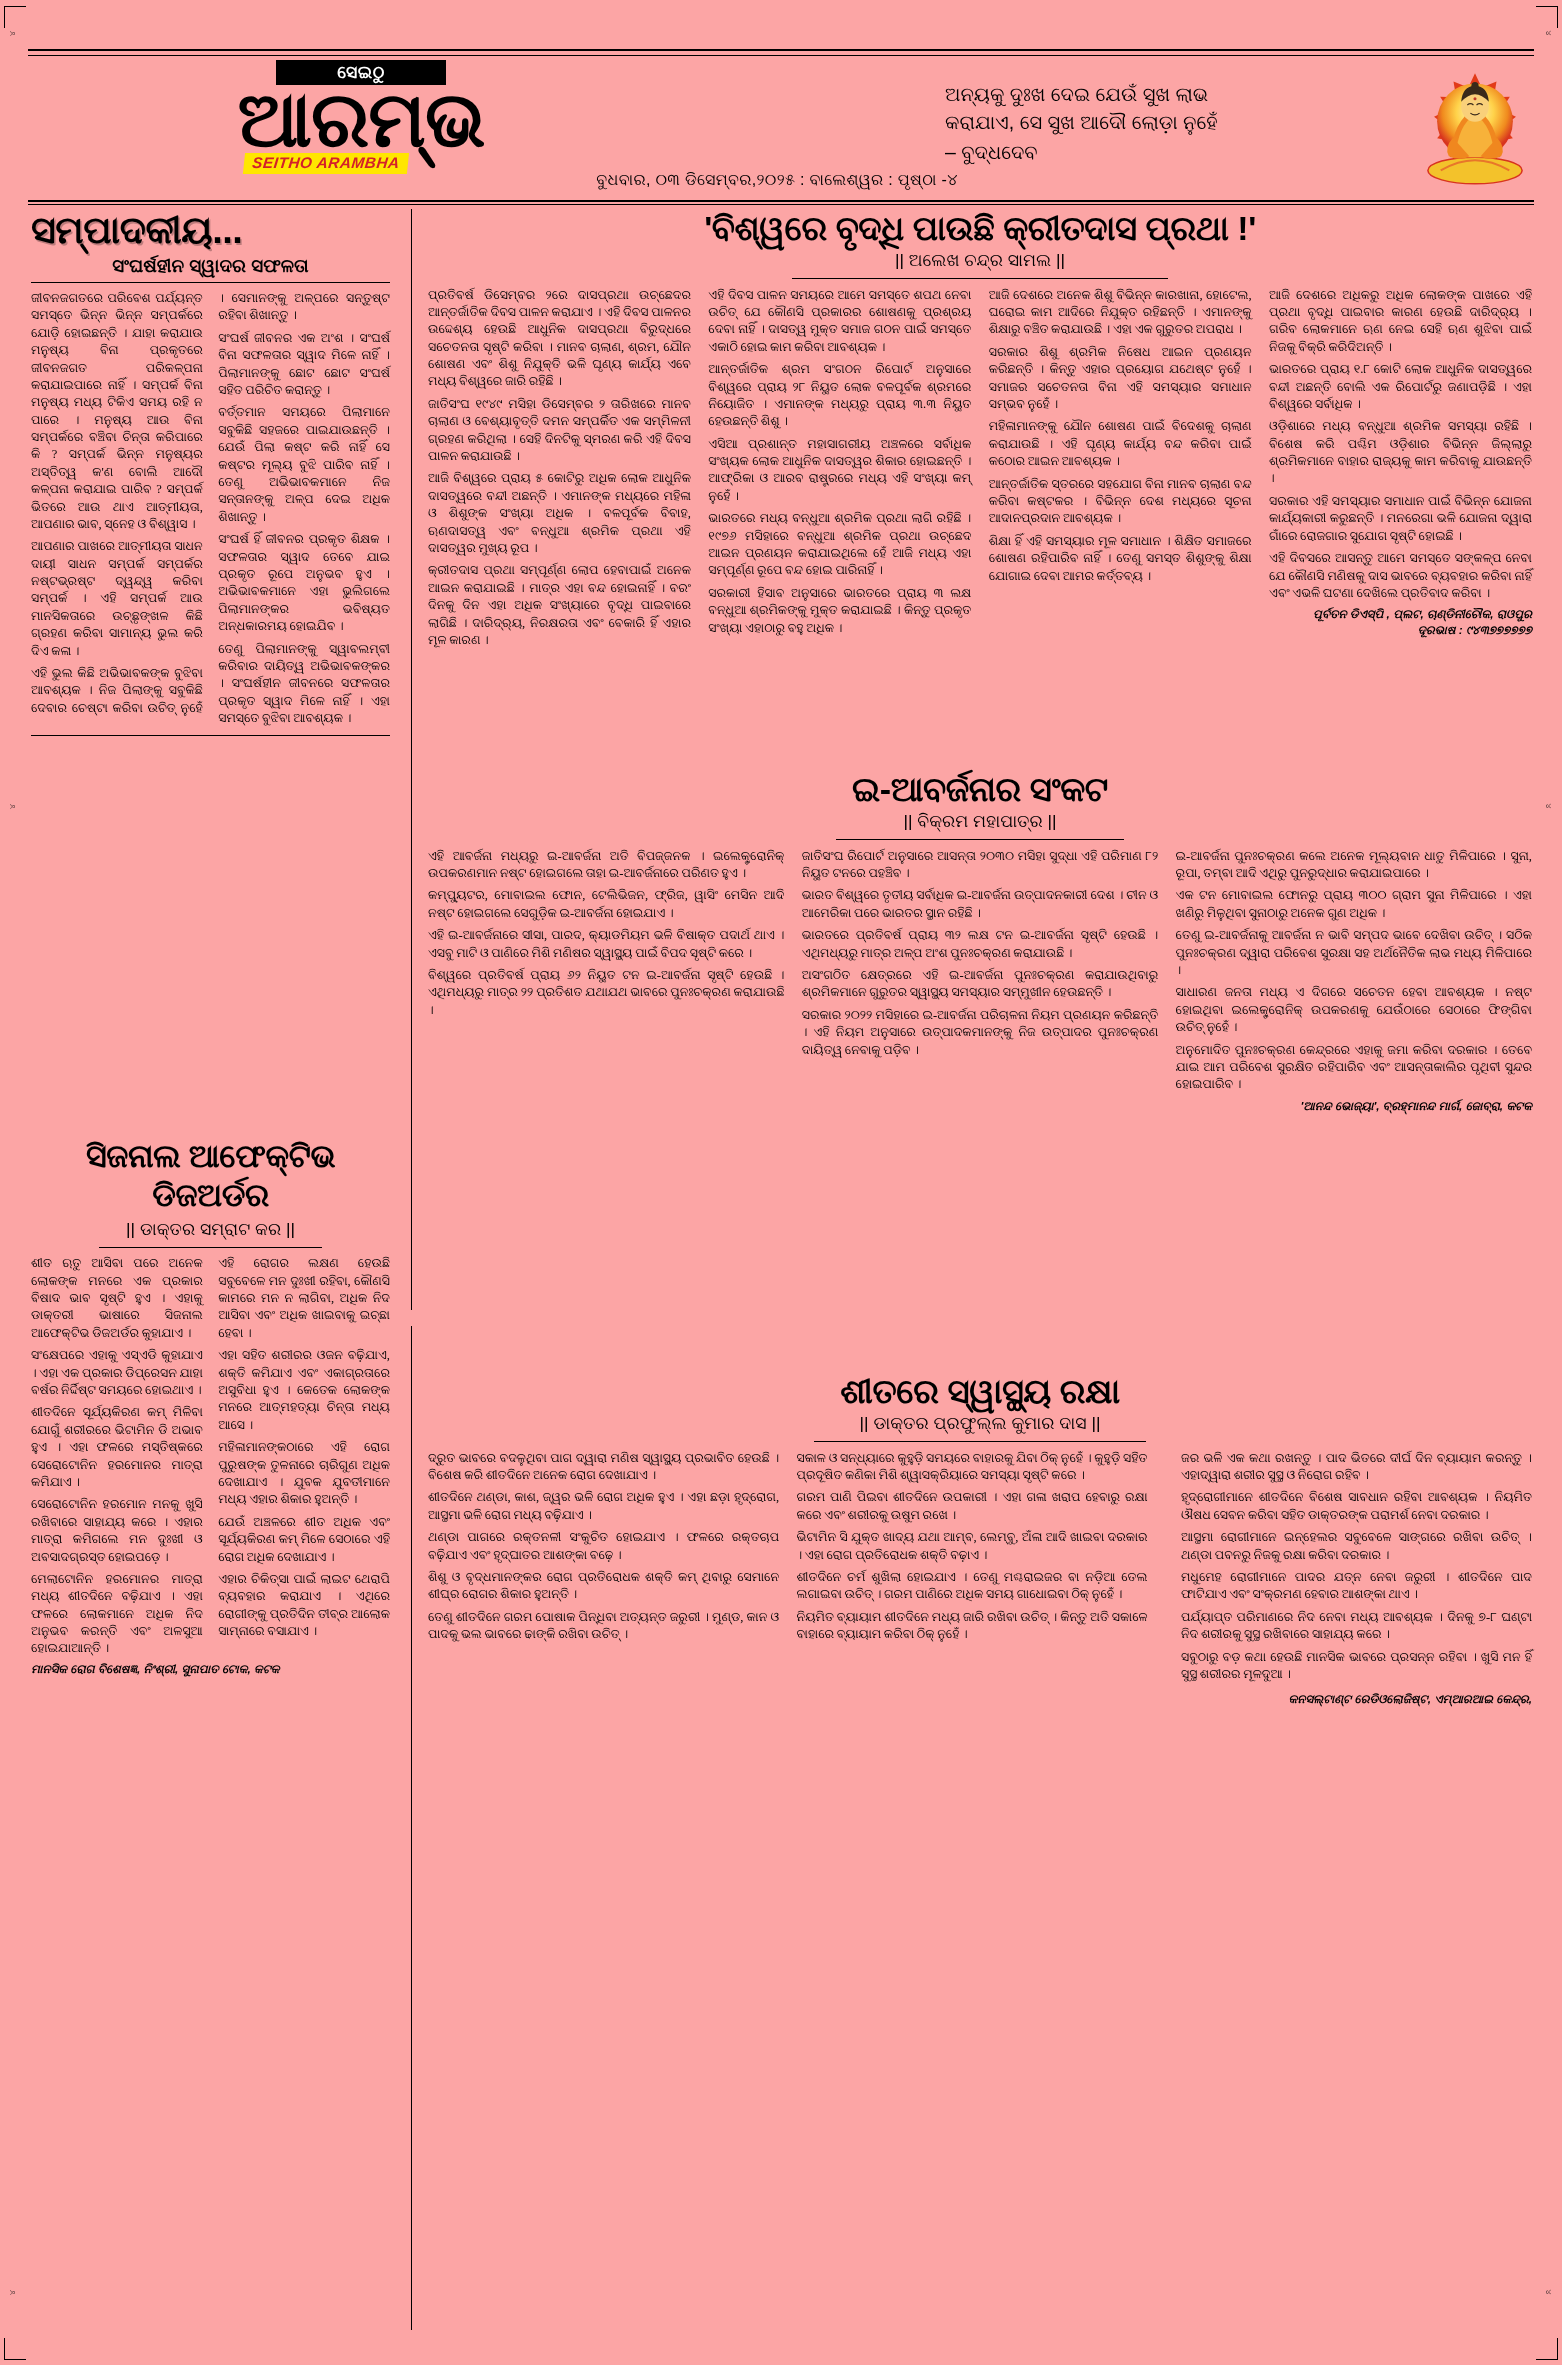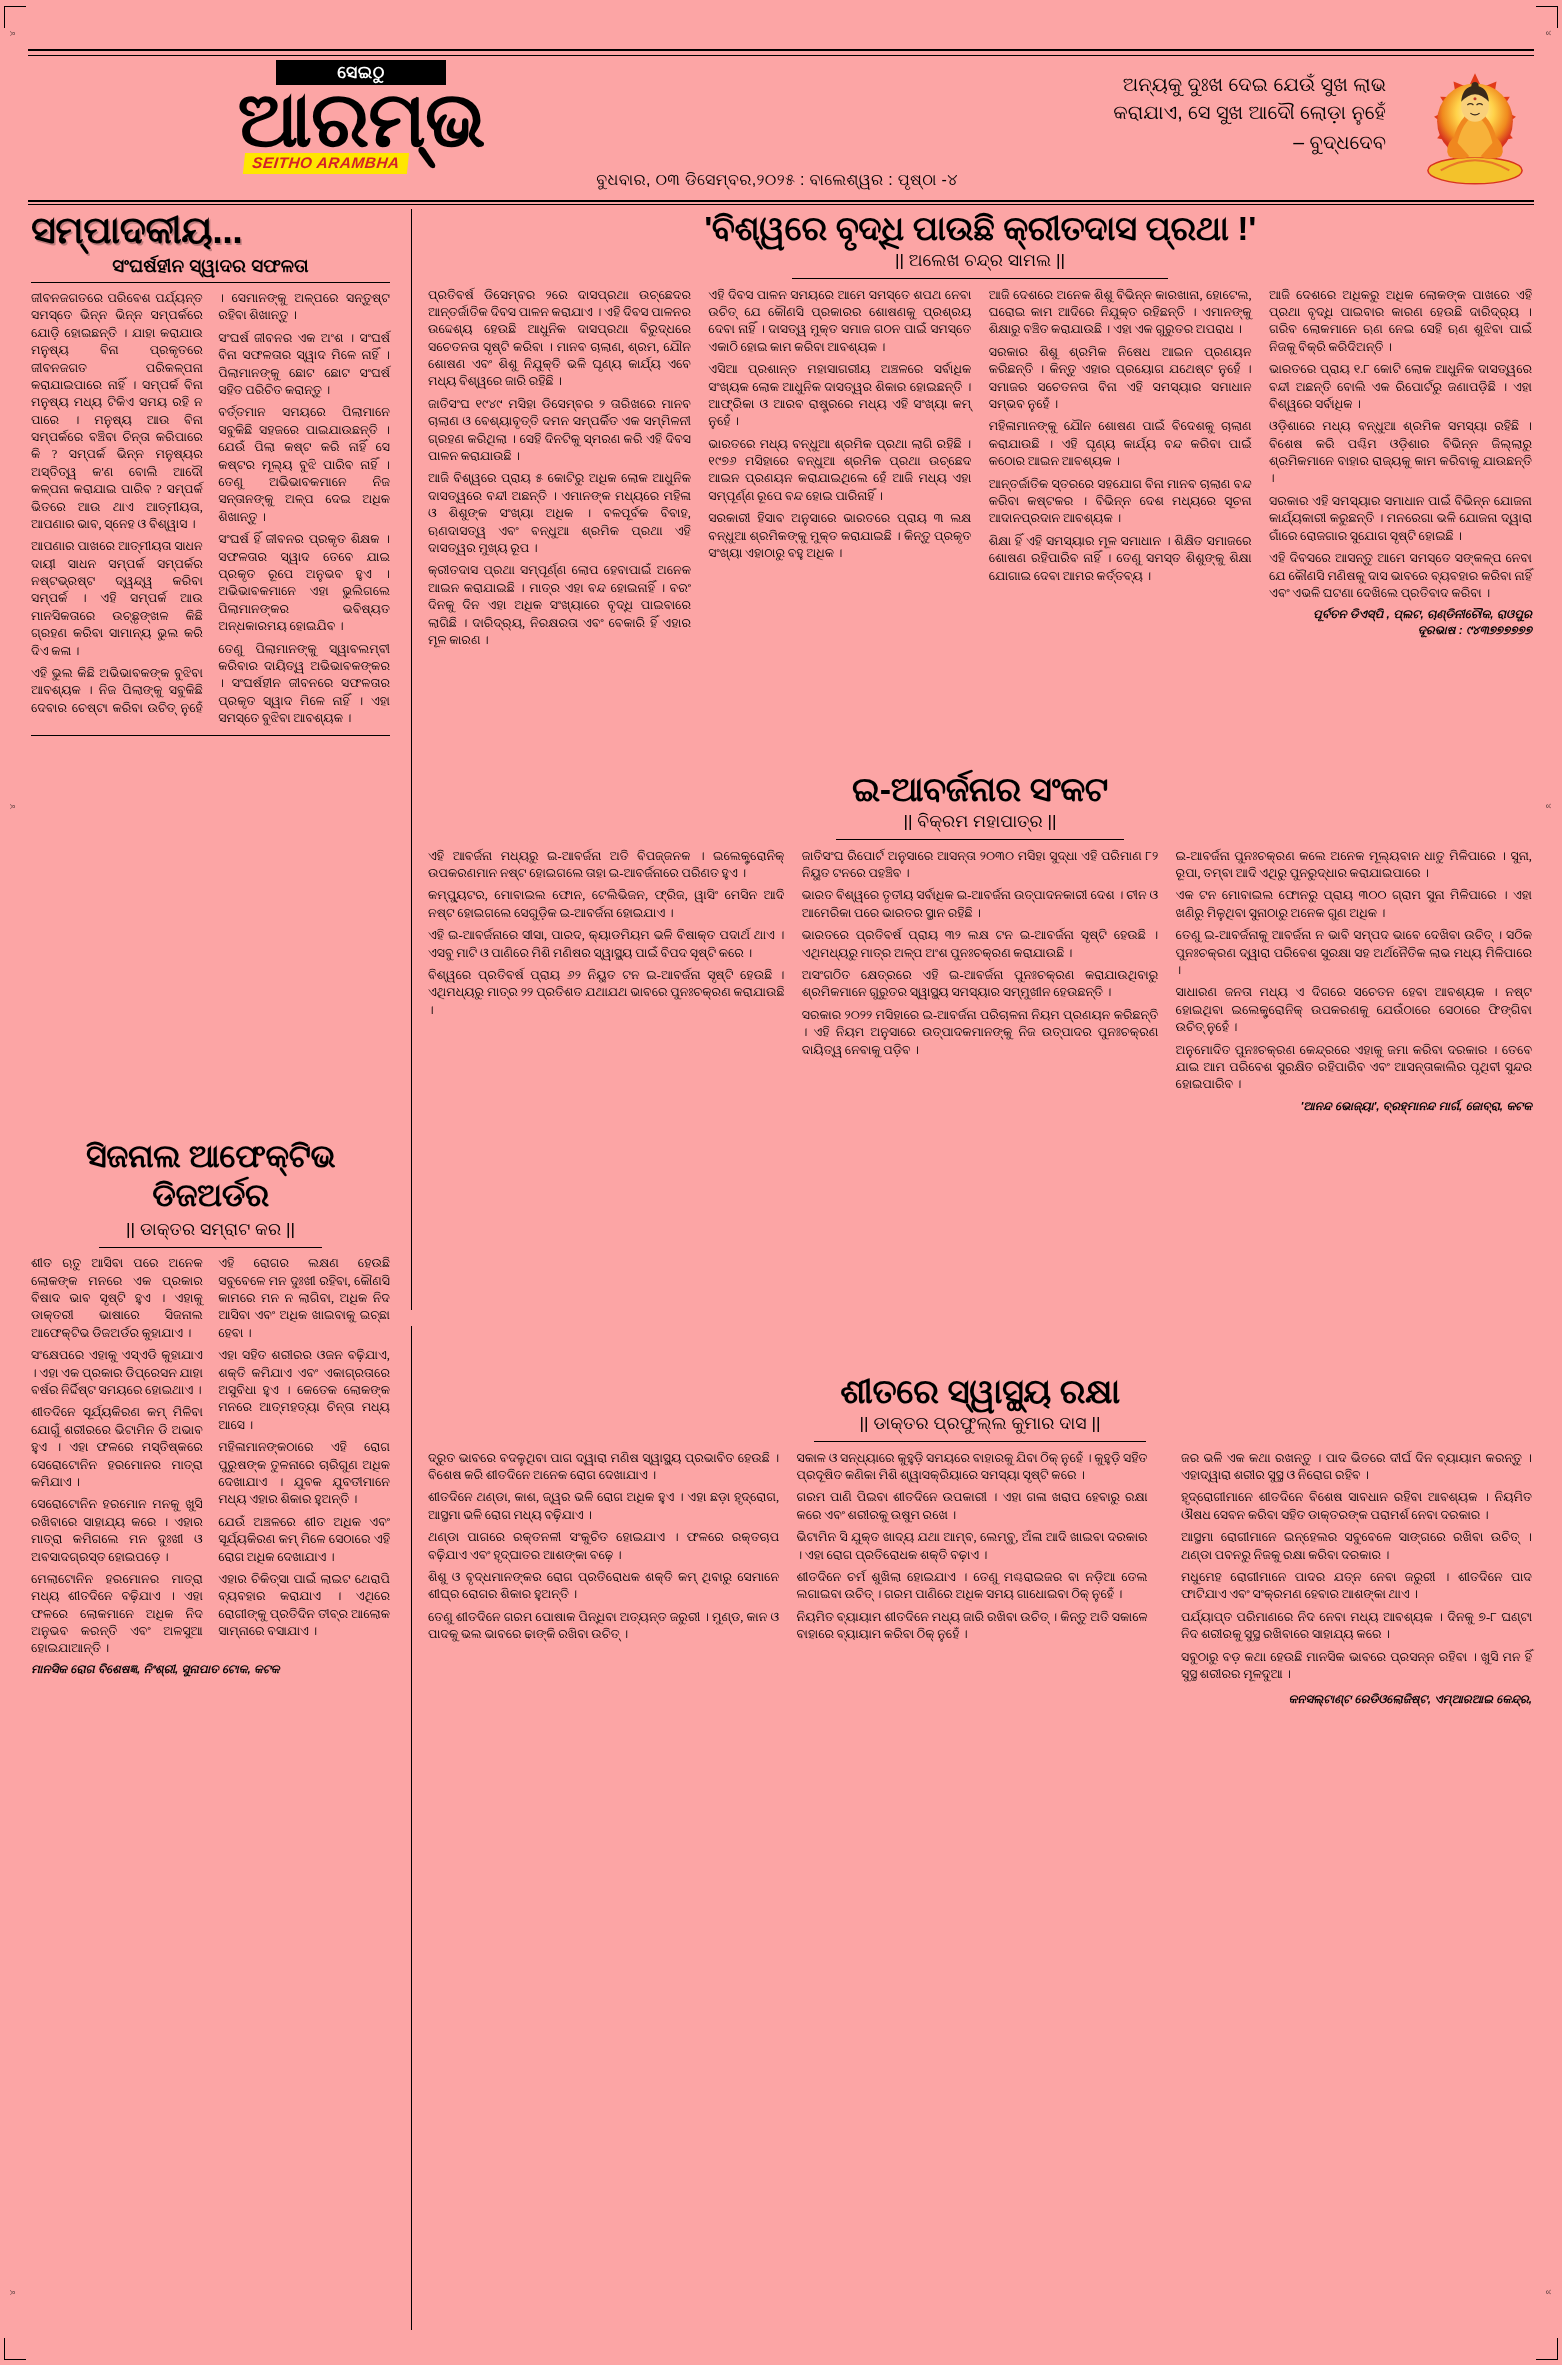--- a/index.html
+++ b/index.html
@@ -44,21 +44,21 @@
     letter-spacing:-1px;margin-top:-2px;
   }
   .logo-latin{
     position:absolute;left:47px;top:93px;
     background:#ffe600;color:#d4202a;
     font-family:"Liberation Sans","DejaVu Sans",sans-serif;
     font-weight:700;font-style:italic;font-size:15.4px;
     padding:1px 8.2px 1.5px 8.2px;letter-spacing:0.5px;
     transform:skewX(-6deg);
   }
-  .quote-box{position:absolute;left:917px;top:10px;width:441px;text-align:right;}
+  .quote-box{position:absolute;left:917px;top:20px;width:441px;text-align:left;}
   .quote-line{
     font-family:"Liberation Sans","DejaVu Sans",sans-serif;
     font-size:19.5px;line-height:1.45;font-weight:400;
   }
   .quote-attr{
     font-family:"Liberation Sans","DejaVu Sans",sans-serif;
     font-size:19.5px;line-height:1.45;margin-top:1px;
   }
   .buddha{position:absolute;left:1383px;top:10.2px;width:128px;height:118px;}
 
@@ -235,20 +235,21 @@
       <div class="hr-thin" style="width:34%;margin-left:auto;margin-right:auto;"></div>
       <div style="display:flex;gap:17.4px;">
         <div style="flex:1;">
           <p class="body">ପ୍ରତିବର୍ଷ ଡିସେମ୍ବର ୨ରେ ଦାସପ୍ରଥା ଉଚ୍ଛେଦର ଆନ୍ତର୍ଜାତିକ ଦିବସ ପାଳନ କରାଯାଏ । ଏହି ଦିବସ ପାଳନର ଉଦ୍ଦେଶ୍ୟ ହେଉଛି ଆଧୁନିକ ଦାସପ୍ରଥା ବିରୁଦ୍ଧରେ ସଚେତନତା ସୃଷ୍ଟି କରିବା । ମାନବ ଚାଲାଣ, ଶ୍ରମ, ଯୌନ ଶୋଷଣ ଏବଂ ଶିଶୁ ନିଯୁକ୍ତି ଭଳି ଘୃଣ୍ୟ କାର୍ଯ୍ୟ ଏବେ ମଧ୍ୟ ବିଶ୍ୱରେ ଜାରି ରହିଛି ।</p>
           <p class="body">ଜାତିସଂଘ ୧୯୪୯ ମସିହା ଡିସେମ୍ବର ୨ ତାରିଖରେ ମାନବ ଚାଲାଣ ଓ ବେଶ୍ୟାବୃତ୍ତି ଦମନ ସମ୍ପର୍କିତ ଏକ ସମ୍ମିଳନୀ ଗ୍ରହଣ କରିଥିଲା । ସେହି ଦିନଟିକୁ ସ୍ମରଣ କରି ଏହି ଦିବସ ପାଳନ କରାଯାଉଛି ।</p>
           <p class="body">ଆଜି ବିଶ୍ୱରେ ପ୍ରାୟ ୫ କୋଟିରୁ ଅଧିକ ଲୋକ ଆଧୁନିକ ଦାସତ୍ୱରେ ବନ୍ଦୀ ଅଛନ୍ତି । ଏମାନଙ୍କ ମଧ୍ୟରେ ମହିଳା ଓ ଶିଶୁଙ୍କ ସଂଖ୍ୟା ଅଧିକ । ବଳପୂର୍ବକ ବିବାହ, ଋଣଦାସତ୍ୱ ଏବଂ ବନ୍ଧୁଆ ଶ୍ରମିକ ପ୍ରଥା ଏହି ଦାସତ୍ୱର ମୁଖ୍ୟ ରୂପ ।</p>
           <p class="body">କ୍ରୀତଦାସ ପ୍ରଥା ସମ୍ପୂର୍ଣ୍ଣ ଲୋପ ହେବାପାଇଁ ଅନେକ ଆଇନ କରାଯାଇଛି । ମାତ୍ର ଏହା ବନ୍ଦ ହୋଇନାହିଁ । ବରଂ ଦିନକୁ ଦିନ ଏହା ଅଧିକ ସଂଖ୍ୟାରେ ବୃଦ୍ଧି ପାଇବାରେ ଲାଗିଛି । ଦାରିଦ୍ର୍ୟ, ନିରକ୍ଷରତା ଏବଂ ବେକାରି ହିଁ ଏହାର ମୂଳ କାରଣ ।</p>
         </div>
         <div style="flex:1;">
           <p class="body">ଏହି ଦିବସ ପାଳନ ସମୟରେ ଆମେ ସମସ୍ତେ ଶପଥ ନେବା ଉଚିତ୍ ଯେ କୌଣସି ପ୍ରକାରର ଶୋଷଣକୁ ପ୍ରଶ୍ରୟ ଦେବା ନାହିଁ । ଦାସତ୍ୱ ମୁକ୍ତ ସମାଜ ଗଠନ ପାଇଁ ସମସ୍ତେ ଏକାଠି ହୋଇ କାମ କରିବା ଆବଶ୍ୟକ ।</p>
+          <p class="body">ଆନ୍ତର୍ଜାତିକ ଶ୍ରମ ସଂଗଠନ ରିପୋର୍ଟ ଅନୁସାରେ ବିଶ୍ୱରେ ପ୍ରାୟ ୨୮ ନିୟୁତ ଲୋକ ବଳପୂର୍ବକ ଶ୍ରମରେ ନିୟୋଜିତ । ଏମାନଙ୍କ ମଧ୍ୟରୁ ପ୍ରାୟ ୩.୩ ନିୟୁତ ହେଉଛନ୍ତି ଶିଶୁ ।</p>
           <p class="body">ଏସିଆ ପ୍ରଶାନ୍ତ ମହାସାଗରୀୟ ଅଞ୍ଚଳରେ ସର୍ବାଧିକ ସଂଖ୍ୟକ ଲୋକ ଆଧୁନିକ ଦାସତ୍ୱର ଶିକାର ହୋଇଛନ୍ତି । ଆଫ୍ରିକା ଓ ଆରବ ରାଷ୍ଟ୍ରରେ ମଧ୍ୟ ଏହି ସଂଖ୍ୟା କମ୍ ନୁହେଁ ।</p>
           <p class="body">ଭାରତରେ ମଧ୍ୟ ବନ୍ଧୁଆ ଶ୍ରମିକ ପ୍ରଥା ଲାଗି ରହିଛି । ୧୯୭୬ ମସିହାରେ ବନ୍ଧୁଆ ଶ୍ରମିକ ପ୍ରଥା ଉଚ୍ଛେଦ ଆଇନ ପ୍ରଣୟନ କରାଯାଇଥିଲେ ହେଁ ଆଜି ମଧ୍ୟ ଏହା ସମ୍ପୂର୍ଣ୍ଣ ରୂପେ ବନ୍ଦ ହୋଇ ପାରିନାହିଁ ।</p>
           <p class="body">ସରକାରୀ ହିସାବ ଅନୁସାରେ ଭାରତରେ ପ୍ରାୟ ୩ ଲକ୍ଷ ବନ୍ଧୁଆ ଶ୍ରମିକଙ୍କୁ ମୁକ୍ତ କରାଯାଇଛି । କିନ୍ତୁ ପ୍ରକୃତ ସଂଖ୍ୟା ଏହାଠାରୁ ବହୁ ଅଧିକ ।</p>
         </div>
         <div style="flex:1;">
           <p class="body">ଆଜି ଦେଶରେ ଅନେକ ଶିଶୁ ବିଭିନ୍ନ କାରଖାନା, ହୋଟେଲ, ଘରୋଇ କାମ ଆଦିରେ ନିଯୁକ୍ତ ରହିଛନ୍ତି । ଏମାନଙ୍କୁ ଶିକ୍ଷାରୁ ବଞ୍ଚିତ କରାଯାଉଛି । ଏହା ଏକ ଗୁରୁତର ଅପରାଧ ।</p>
           <p class="body">ସରକାର ଶିଶୁ ଶ୍ରମିକ ନିଷେଧ ଆଇନ ପ୍ରଣୟନ କରିଛନ୍ତି । କିନ୍ତୁ ଏହାର ପ୍ରୟୋଗ ଯଥେଷ୍ଟ ନୁହେଁ । ସମାଜର ସଚେତନତା ବିନା ଏହି ସମସ୍ୟାର ସମାଧାନ ସମ୍ଭବ ନୁହେଁ ।</p>
           <p class="body">ମହିଳାମାନଙ୍କୁ ଯୌନ ଶୋଷଣ ପାଇଁ ବିଦେଶକୁ ଚାଲାଣ କରାଯାଉଛି । ଏହି ଘୃଣ୍ୟ କାର୍ଯ୍ୟ ବନ୍ଦ କରିବା ପାଇଁ କଠୋର ଆଇନ ଆବଶ୍ୟକ ।</p>
           <p class="body">ଆନ୍ତର୍ଜାତିକ ସ୍ତରରେ ସହଯୋଗ ବିନା ମାନବ ଚାଲାଣ ବନ୍ଦ କରିବା କଷ୍ଟକର । ବିଭିନ୍ନ ଦେଶ ମଧ୍ୟରେ ସୂଚନା ଆଦାନପ୍ରଦାନ ଆବଶ୍ୟକ ।</p>
           <p class="body">ଶିକ୍ଷା ହିଁ ଏହି ସମସ୍ୟାର ମୂଳ ସମାଧାନ । ଶିକ୍ଷିତ ସମାଜରେ ଶୋଷଣ ରହିପାରିବ ନାହିଁ । ତେଣୁ ସମସ୍ତ ଶିଶୁଙ୍କୁ ଶିକ୍ଷା ଯୋଗାଇ ଦେବା ଆମର କର୍ତ୍ତବ୍ୟ ।</p>

